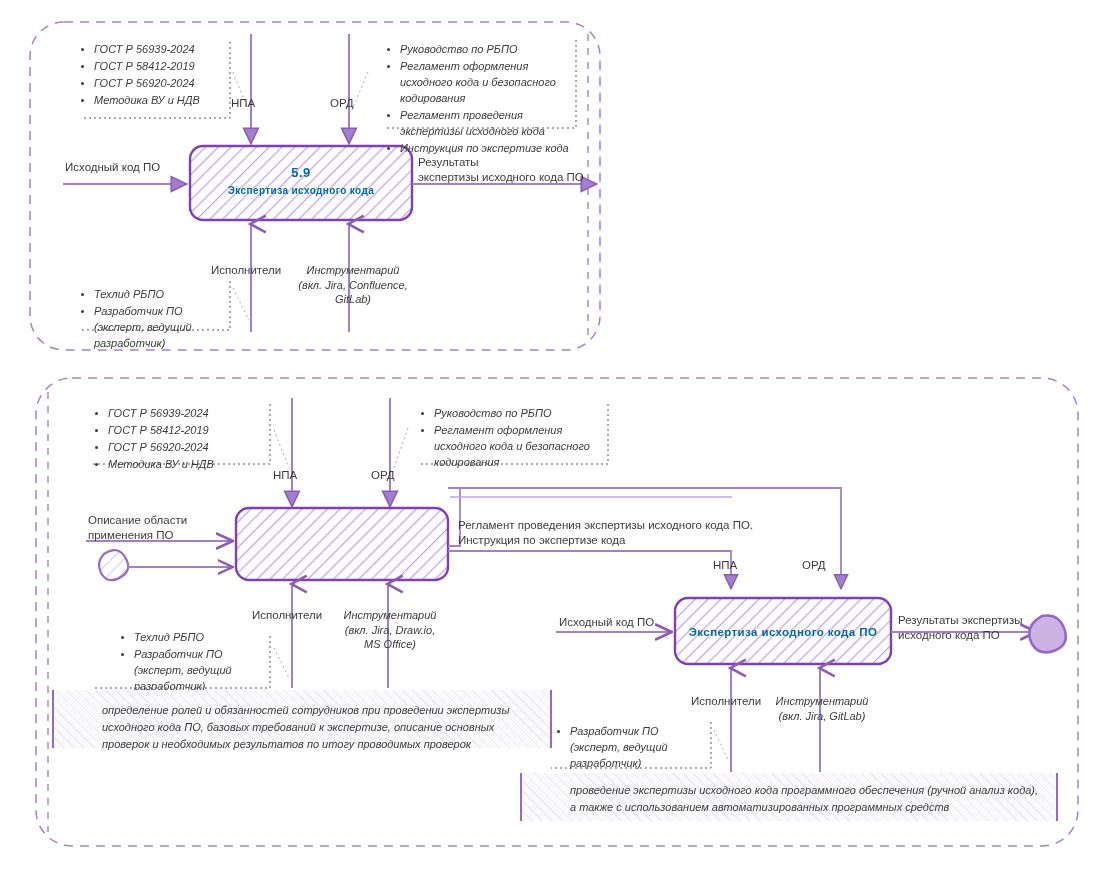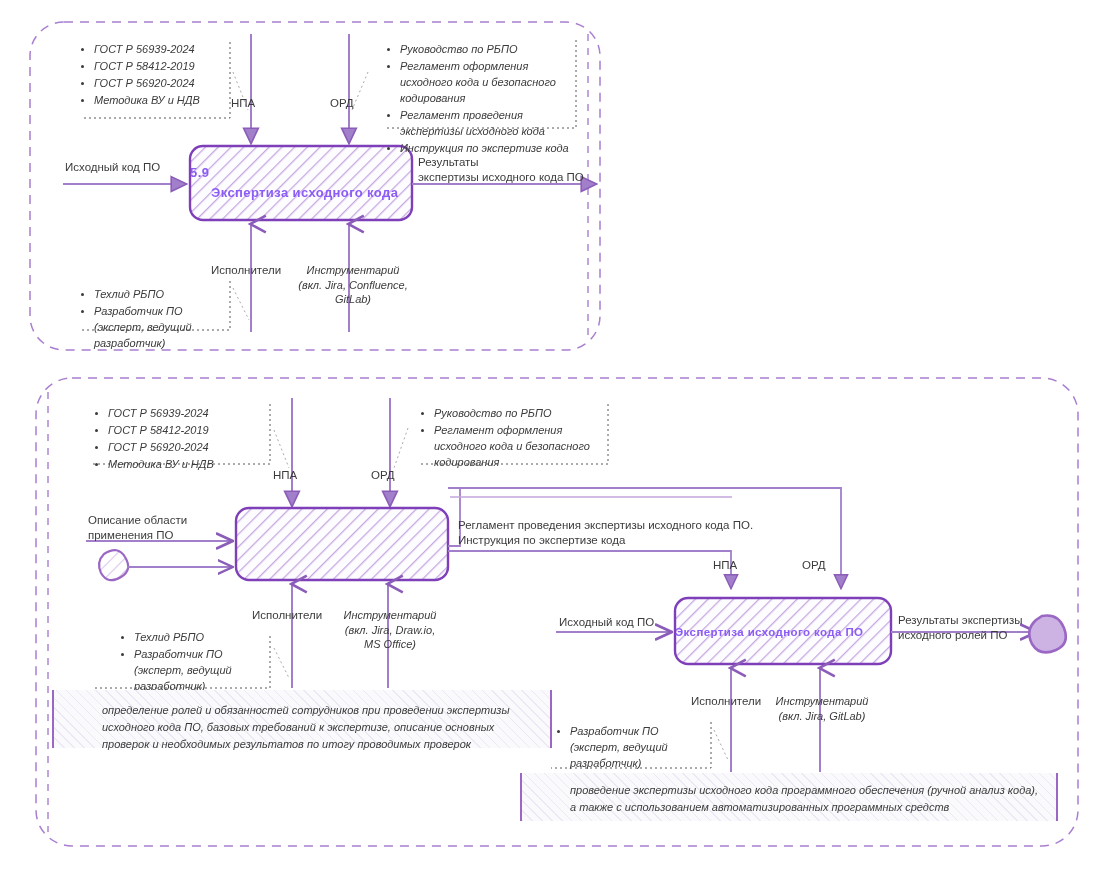--- a/index.html
+++ b/index.html
@@ -4,21 +4,21 @@
 <style>
   html,body{margin:0;padding:0;background:#ffffff;}
   body{font-family:"Liberation Sans","DejaVu Sans",sans-serif;}
   #stage{position:relative;width:1100px;height:870px;background:#fff;overflow:hidden;margin-left:8px;}
   svg.layer{position:absolute;left:0;top:0;width:1100px;height:870px;pointer-events:none;}
   .txt{position:absolute;color:#3b3b3b;line-height:1.32;white-space:pre-line;}
   .blt{position:absolute;font-style:italic;color:#3b3b3b;line-height:1.45;}
   .blt ul{margin:0;padding:0 0 0 14px;list-style:disc;}
   .blt li{margin:0 0 1px 0;}
   .blt li::marker{font-size:10px;}
-  .boxlabel{position:absolute;color:#8b5cf6;font-weight:bold;letter-spacing:.4px;line-height:1.4;}
+  .boxlabel{position:absolute;text-align:center;color:#0369a1;font-weight:bold;letter-spacing:.4px;line-height:1.4;}
   .note{position:absolute;color:#3b3b3b;font-style:italic;line-height:1.55;
         border-left:2px solid #9a68c4;border-right:2px solid #9a68c4;
         background:#fafafc;
         background-image:repeating-linear-gradient(45deg,rgba(150,110,190,.13) 0 1px,rgba(0,0,0,0) 1px 7px);
         box-sizing:border-box;padding-left:32px;}
   .noteinner{padding:12px 14px 12px 16px;}
 </style>
 </head>
 <body>
 
@@ -161,21 +161,21 @@
   </div>
 
   <div class="txt" style="left:223px;top:96px;font-size:11.5px;">НПА</div>
   <div class="txt" style="left:322px;top:96px;font-size:11.5px;">ОРД</div>
 
   <div class="txt" style="left:57px;top:160px;font-size:11.5px;">Исходный код ПО</div>
   <div class="txt" style="left:410px;top:155px;font-size:11.5px;">Результаты
 экспертизы исходного кода ПО</div>
 
   <div class="boxlabel" style="left:182px;top:164px;width:222px;font-size:13px;">5.9</div>
-  <div class="boxlabel" style="left:182px;top:184px;width:222px;font-size:13px;padding-left:21px;">Экспертиза исходного кода</div>
+  <div class="boxlabel" style="left:182px;top:184px;width:222px;font-size:10px;">Экспертиза исходного кода</div>
 
   <div class="txt" style="left:203px;top:263px;font-size:11.5px;">Исполнители</div>
   <div class="txt" style="left:290px;top:263px;width:110px;text-align:center;font-size:11px;font-style:italic;">Инструментарий
 (вкл. Jira, Confluence,
 GitLab)</div>
 
   <div class="blt" style="left:72px;top:287px;width:150px;font-size:11px;">
     <ul>
       <li>Техлид РБПО</li>
       <li>Разработчик ПО (эксперт, ведущий разработчик)</li>
@@ -225,21 +225,21 @@
   </div>
 
   <div class="txt" style="left:705px;top:558px;font-size:11.5px;">НПА</div>
   <div class="txt" style="left:794px;top:558px;font-size:11.5px;">ОРД</div>
 
   <div class="txt" style="left:551px;top:615px;font-size:11.5px;">Исходный код ПО</div>
 
   <div class="boxlabel" style="left:667px;top:624px;width:216px;font-size:11.5px;">Экспертиза исходного кода ПО</div>
 
   <div class="txt" style="left:890px;top:613px;font-size:11.5px;">Результаты экспертизы
-исходного ролей ПО</div>
+исходного кода ПО</div>
 
   <div class="txt" style="left:683px;top:694px;font-size:11.5px;">Исполнители</div>
   <div class="txt" style="left:765px;top:694px;width:98px;text-align:center;font-size:11px;font-style:italic;">Инструментарий
 (вкл. Jira, GitLab)</div>
 
   <div class="blt" style="left:548px;top:724px;width:152px;font-size:11px;">
     <ul>
       <li>Разработчик ПО (эксперт, ведущий разработчик)</li>
     </ul>
   </div>

